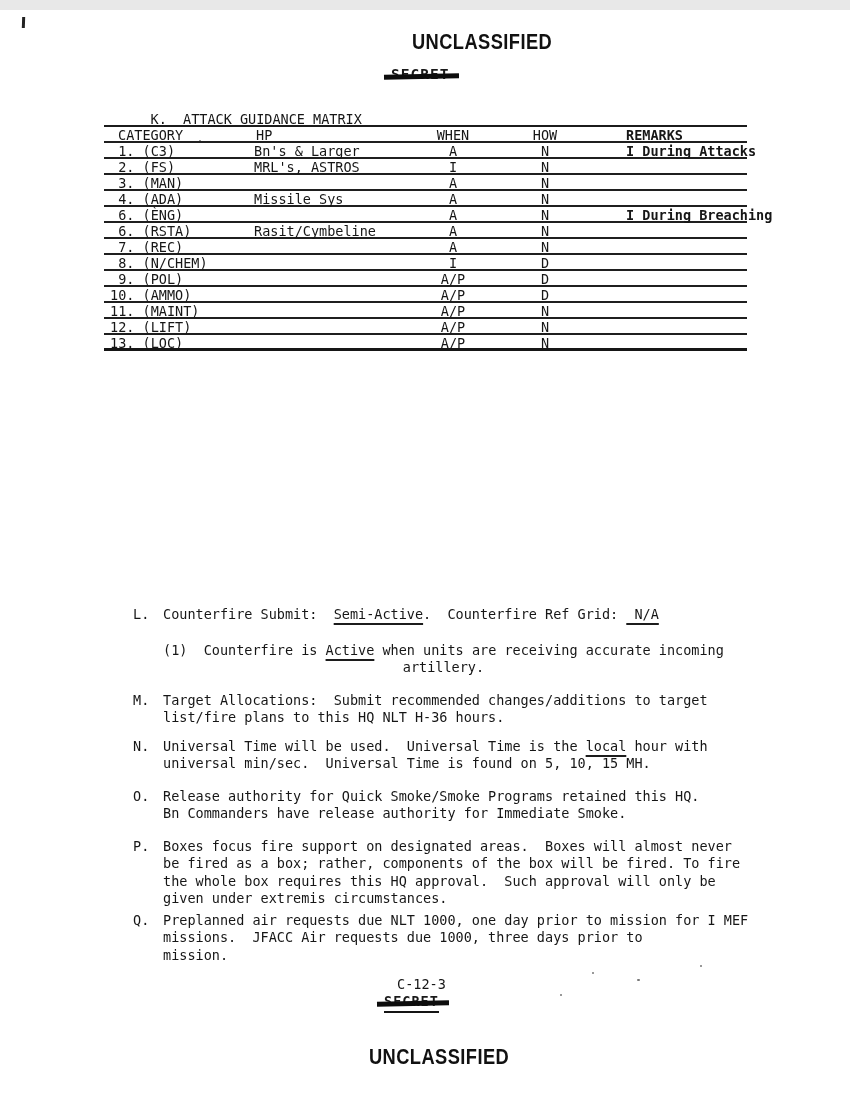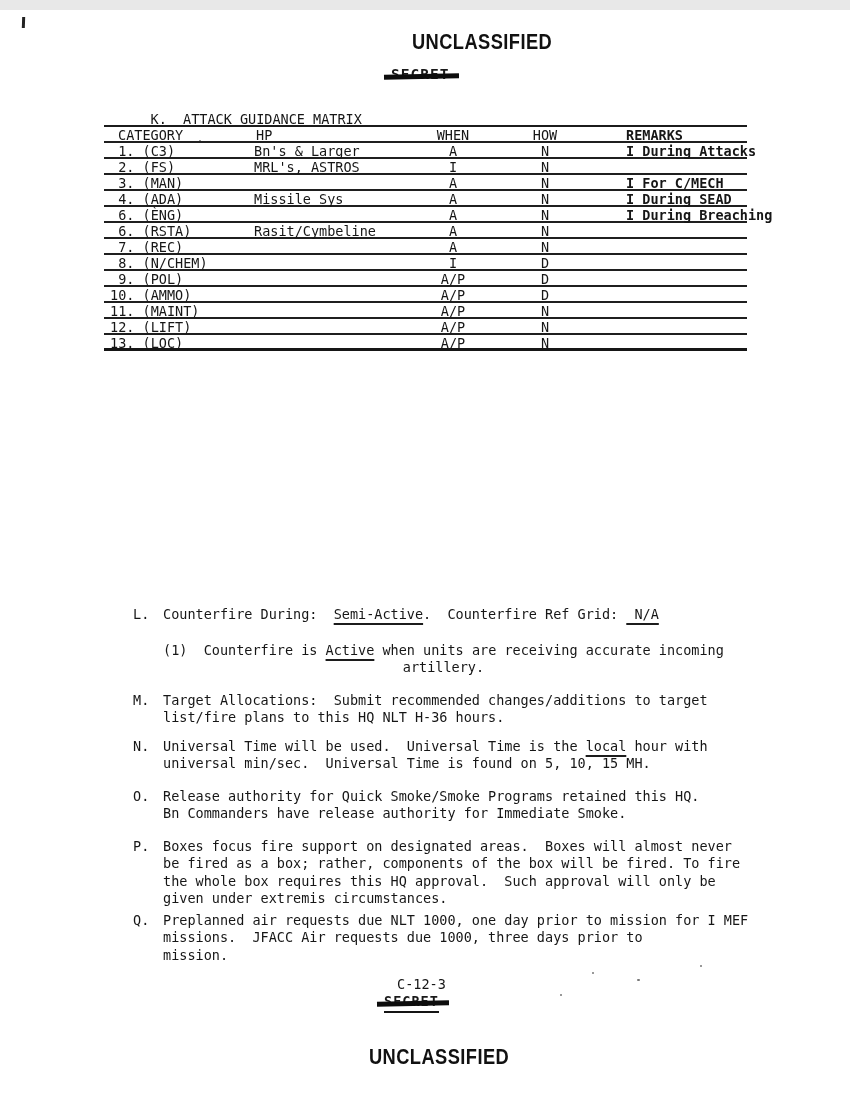--- a/index.html
+++ b/index.html
@@ -99,28 +99,26 @@
       <div class="c-hp">MRL's, ASTROS</div>
       <div class="c-when">I</div>
       <div class="c-how">N</div>
       <div class="c-rem"></div>
     </div>
     <div class="t-row">
       <div class="c-cat"> 3. (MAN)</div>
       <div class="c-hp"></div>
       <div class="c-when">A</div>
       <div class="c-how">N</div>
-      <div class="c-rem">I For C/MECH</div>
     </div>
     <div class="t-row">
       <div class="c-cat"> 4. (ADA)</div>
       <div class="c-hp">Missile Sys</div>
       <div class="c-when">A</div>
       <div class="c-how">N</div>
-      <div class="c-rem">I During SEAD</div>
     </div>
     <div class="t-row">
       <div class="c-cat"> 6. (ÈNG)</div>
       <div class="c-hp"></div>
       <div class="c-when">A</div>
       <div class="c-how">N</div>
       <div class="c-rem">I During Breaching</div>
     </div>
     <div class="t-row">
       <div class="c-cat"> 6. (RSTA)</div>
@@ -175,21 +173,21 @@
       <div class="c-cat">13. (LOC)</div>
       <div class="c-hp"></div>
       <div class="c-when">A/P</div>
       <div class="c-how">N</div>
       <div class="c-rem"></div>
     </div>
   </div>
 
   <div class="sec" style="top:596px;">
     <span class="sec-label">L.</span>
-    <div class="sec-text"><span>Counterfire During:  </span><span class="u">Semi-Active</span><span>.  Counterfire Ref Grid: </span><span class="u"> N/A</span></div>
+    <div class="sec-text"><span>Counterfire Submit:  </span><span class="u">Semi-Active</span><span>.  Counterfire Ref Grid: </span><span class="u"> N/A</span></div>
   </div>
 
   <div class="sub" style="top:632px;"><span>(1)  Counterfire is </span><span class="u">Active</span><span> when units are receiving accurate incoming
 artillery.</span></div>
 
   <div class="sec" style="top:682px;">
     <span class="sec-label">M.</span>
     <div class="sec-text">Target Allocations:  Submit recommended changes/additions to target
 list/fire plans to this HQ NLT H-36 hours.</div>
   </div>

